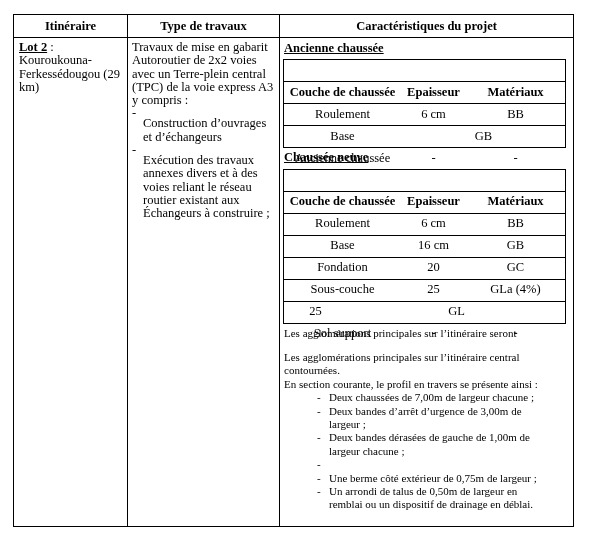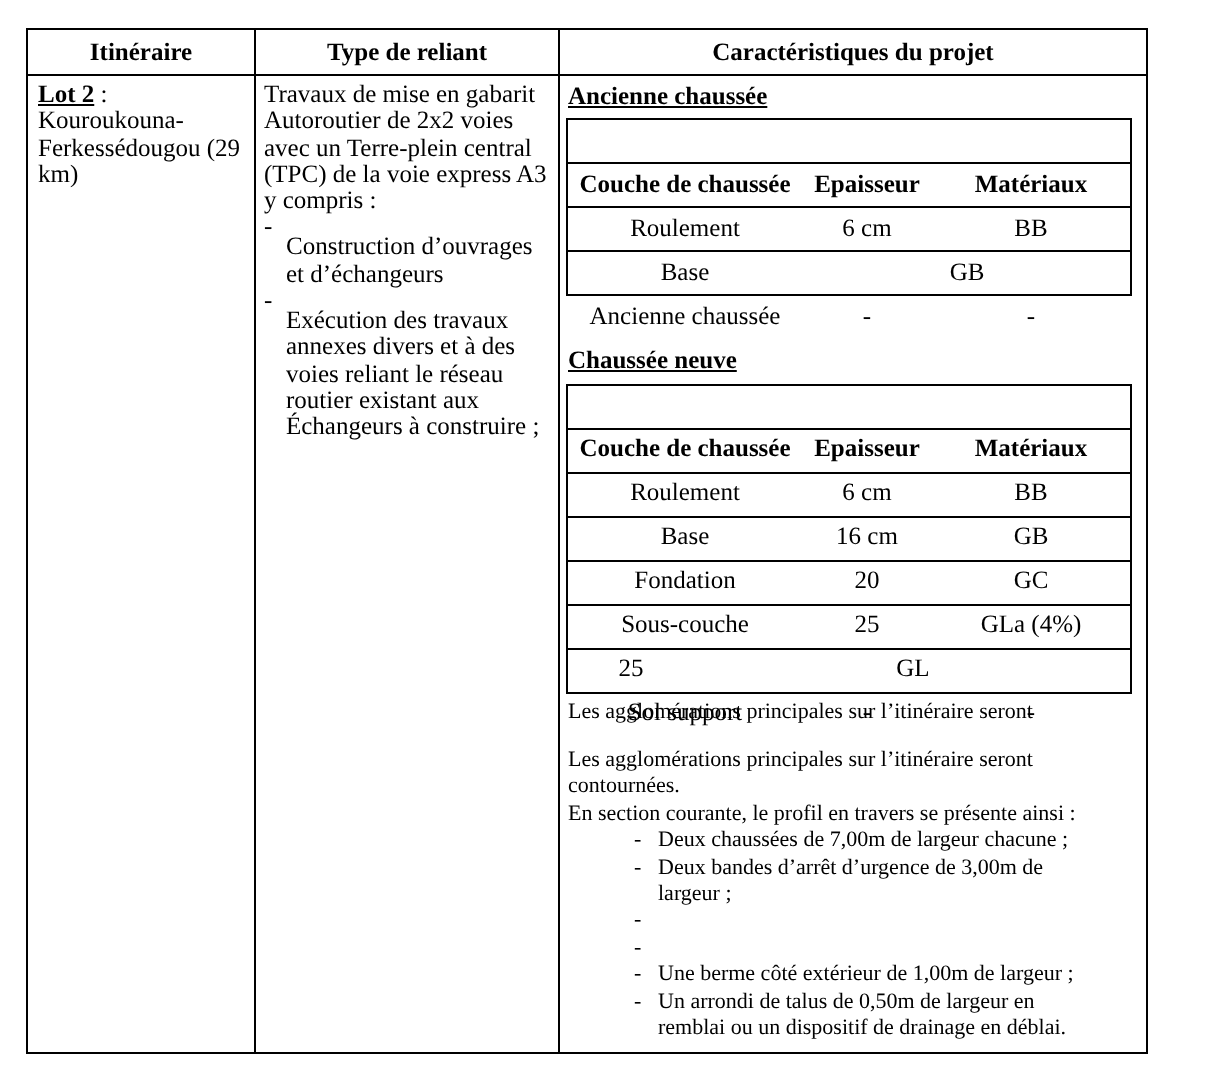--- a/index.html
+++ b/index.html
@@ -15,21 +15,21 @@
   .w2{width:152px;flex:none;border-right:1px solid #000;}
   .w3{flex:1;min-width:0;}
   .cellpad1{padding:3px 4px 0 5px;font-size:12.5px;line-height:13.3px;box-sizing:border-box;}
   .cellpad2{padding:3px 2px 0 4px;font-size:12.5px;line-height:13.3px;box-sizing:border-box;}
   .cellpad3{padding:2px 4px 0 3px;font-size:12.5px;line-height:13.3px;box-sizing:border-box;}
   .lot{font-weight:bold;text-decoration:underline;}
   .dlist .item{display:flex;}
   .dlist .marker{width:11px;flex:none;}
   .dlist .txt{flex:1;min-width:0;margin-top:10px;}
   .sec-title{font-weight:bold;text-decoration:underline;font-size:12.5px;margin:2px 0 0 1px;line-height:13.3px;}
-  .sec-title.second{margin-top:26px;}
+  .sec-title.second{margin-top:3px;}
   .itable{width:283px;border:1px solid #000;margin-top:4px;font-size:12.5px;box-sizing:border-box;}
   .itable .row{display:flex;height:21px;}
   .itable .drow{border-top:1px solid #000;}
   .itable .cell{display:flex;align-items:center;justify-content:center;box-sizing:border-box;min-width:0;margin-top:32px;}
   .cc1{width:118px;border-right:1px solid #000;}
   .cc2{width:64px;border-right:1px solid #000;}
   .cc3{flex:1;}
   .itable .head .cell{font-weight:bold;}
   .note{font-size:11px;line-height:13.4px;margin-left:1px;}
   .note-first{margin-top:3px;}
@@ -39,21 +39,21 @@
   .plist .marker{width:12px;flex:none;}
   .plist .txt{width:220px;flex:none;}
 </style>
 </head>
 <body>
 
 <div class="outer">
 
   <div class="hrow">
     <div class="hcell w1">Itinéraire</div>
-    <div class="hcell w2">Type de reliant</div>
+    <div class="hcell w2">Type de travaux</div>
     <div class="hcell w3">Caractéristiques du projet</div>
   </div>
 
   <div class="brow">
 
     <div class="w1 cellpad1">
       <div><span class="lot">Lot 2</span><span> :</span></div>
       <div>Kouroukouna-Ferkessédougou (29 km)</div>
     </div>
 
@@ -139,46 +139,47 @@
           </div>
 
           <div class="row drow">
             <div class="cell cc1">Sol support</div>
             <div class="cell cc2">-</div>
             <div class="cell cc3">-</div>
           </div>
         </div>
 
       <div class="note note-first">Les agglomérations principales sur l’itinéraire seront</div>
-      <div class="note note-gap">Les agglomérations principales sur l’itinéraire seront contournées.</div>
+      <div class="note note-gap">Les agglomérations principales sur l’itinéraire central contournées.</div>
       <div class="note">En section courante, le profil en travers se présente ainsi :</div>
 
       <div class="plist">
 
           <div class="item">
             <span class="marker">-</span>
             <span class="txt">Deux chaussées de 7,00m de largeur chacune ;</span>
           </div>
 
           <div class="item">
             <span class="marker">-</span>
             <span class="txt">Deux bandes d’arrêt d’urgence de 3,00m de largeur ;</span>
           </div>
 
           <div class="item">
             <span class="marker">-</span>
+            <span class="txt">Deux bandes dérasées de gauche de 1,00m de largeur chacune ;</span>
           </div>
 
           <div class="item">
             <span class="marker">-</span>
           </div>
 
           <div class="item">
             <span class="marker">-</span>
-            <span class="txt">Une berme côté extérieur de 1,00m de largeur ;</span>
+            <span class="txt">Une berme côté extérieur de 0,75m de largeur ;</span>
           </div>
 
           <div class="item">
             <span class="marker">-</span>
             <span class="txt">Un arrondi de talus de 0,50m de largeur en remblai ou un dispositif de drainage en déblai.</span>
           </div>
         </div>
 
     </div>
   </div>

